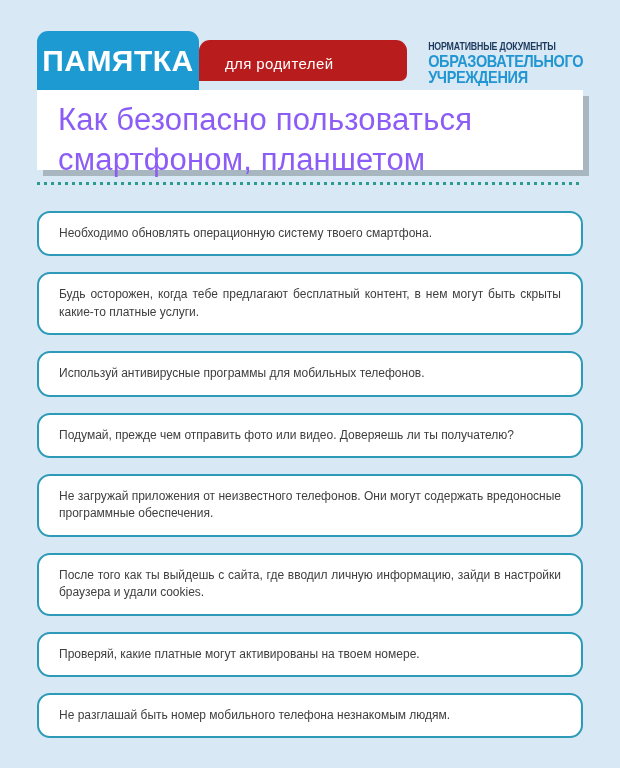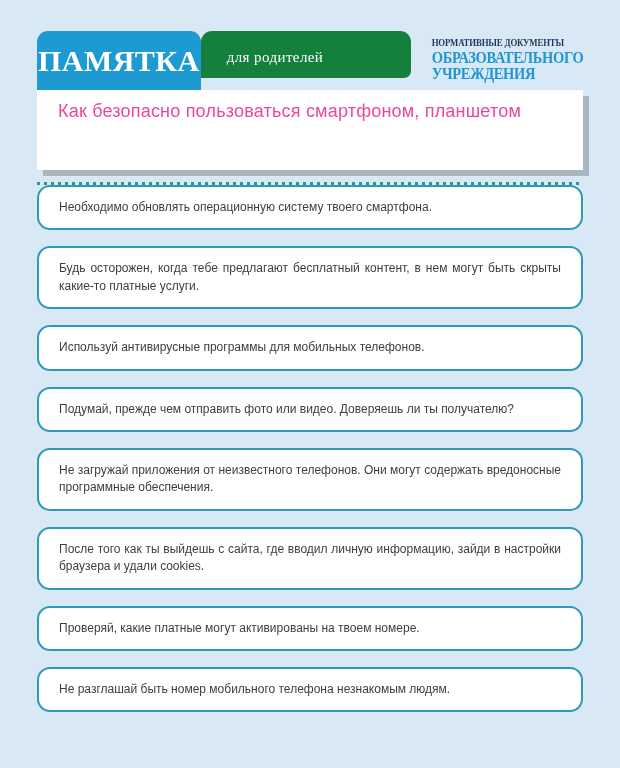--- a/index.html
+++ b/index.html
@@ -11,41 +11,40 @@
   }
   .page {
     width: 620px;
     height: 768px;
     padding: 31px 37px 0 37px;
   }
 
   
   .tabs-row {
     display: flex;
-    align-items: flex-start;
+    align-items: center;
     height: 59px;
-    font-family: Liberation Serif, serif;
   }
   .tab-dark {
     width: 178px;
     height: 59px;
     background: #1e9ad2;
     border-radius: 11px 11px 0 0;
     display: flex;
     align-items: center;
     justify-content: center;
     color: #ffffff;
     font-size: 30px;
     font-weight: bold;
     letter-spacing: 0.5px;
   }
   .tab-light {
     width: 226px;
-    height: 47px;
-    background: #15803d;
+    height: 41px;
+    background: #b91c1c;
     border-radius: 11px 11px 7px 0;
     display: flex;
     align-items: center;
     padding: 6px 0 0 26px;
     color: #ffffff;
     font-size: 15px;
     letter-spacing: 0.4px;
   }
   .logo-block {
     margin-left: auto;
@@ -73,41 +72,42 @@
 
   
   .title-box {
     width: 546px;
     height: 80px;
     background: #ffffff;
     box-shadow: 6px 6px 0 0 rgba(130, 140, 150, 0.55);
     padding: 10px 16px 0 21px;
   }
   .title-box h1 {
-    font-size: 18px;
+    font-size: 31px;
     font-weight: 300;
-    color: #ec4899;
+    color: #8b5cf6;
     line-height: 1.3;
     letter-spacing: 0.2px;
   }
 
   
   .dotted-divider {
     width: 546px;
     height: 3px;
     margin-top: 12px;
     background: repeating-linear-gradient(
       to right,
       #2b9b8f 0px, #2b9b8f 3px,
       transparent 3px, transparent 7px
     );
   }
 
   
   .tips-list {
+    margin-top: 26px;
     display: flex;
     flex-direction: column;
     gap: 16px;
     width: 546px;
   }
   .tip-card {
     background: #ffffff;
     border: 2px solid #2d9ab8;
     border-radius: 13px;
     padding: 12px 20px;

